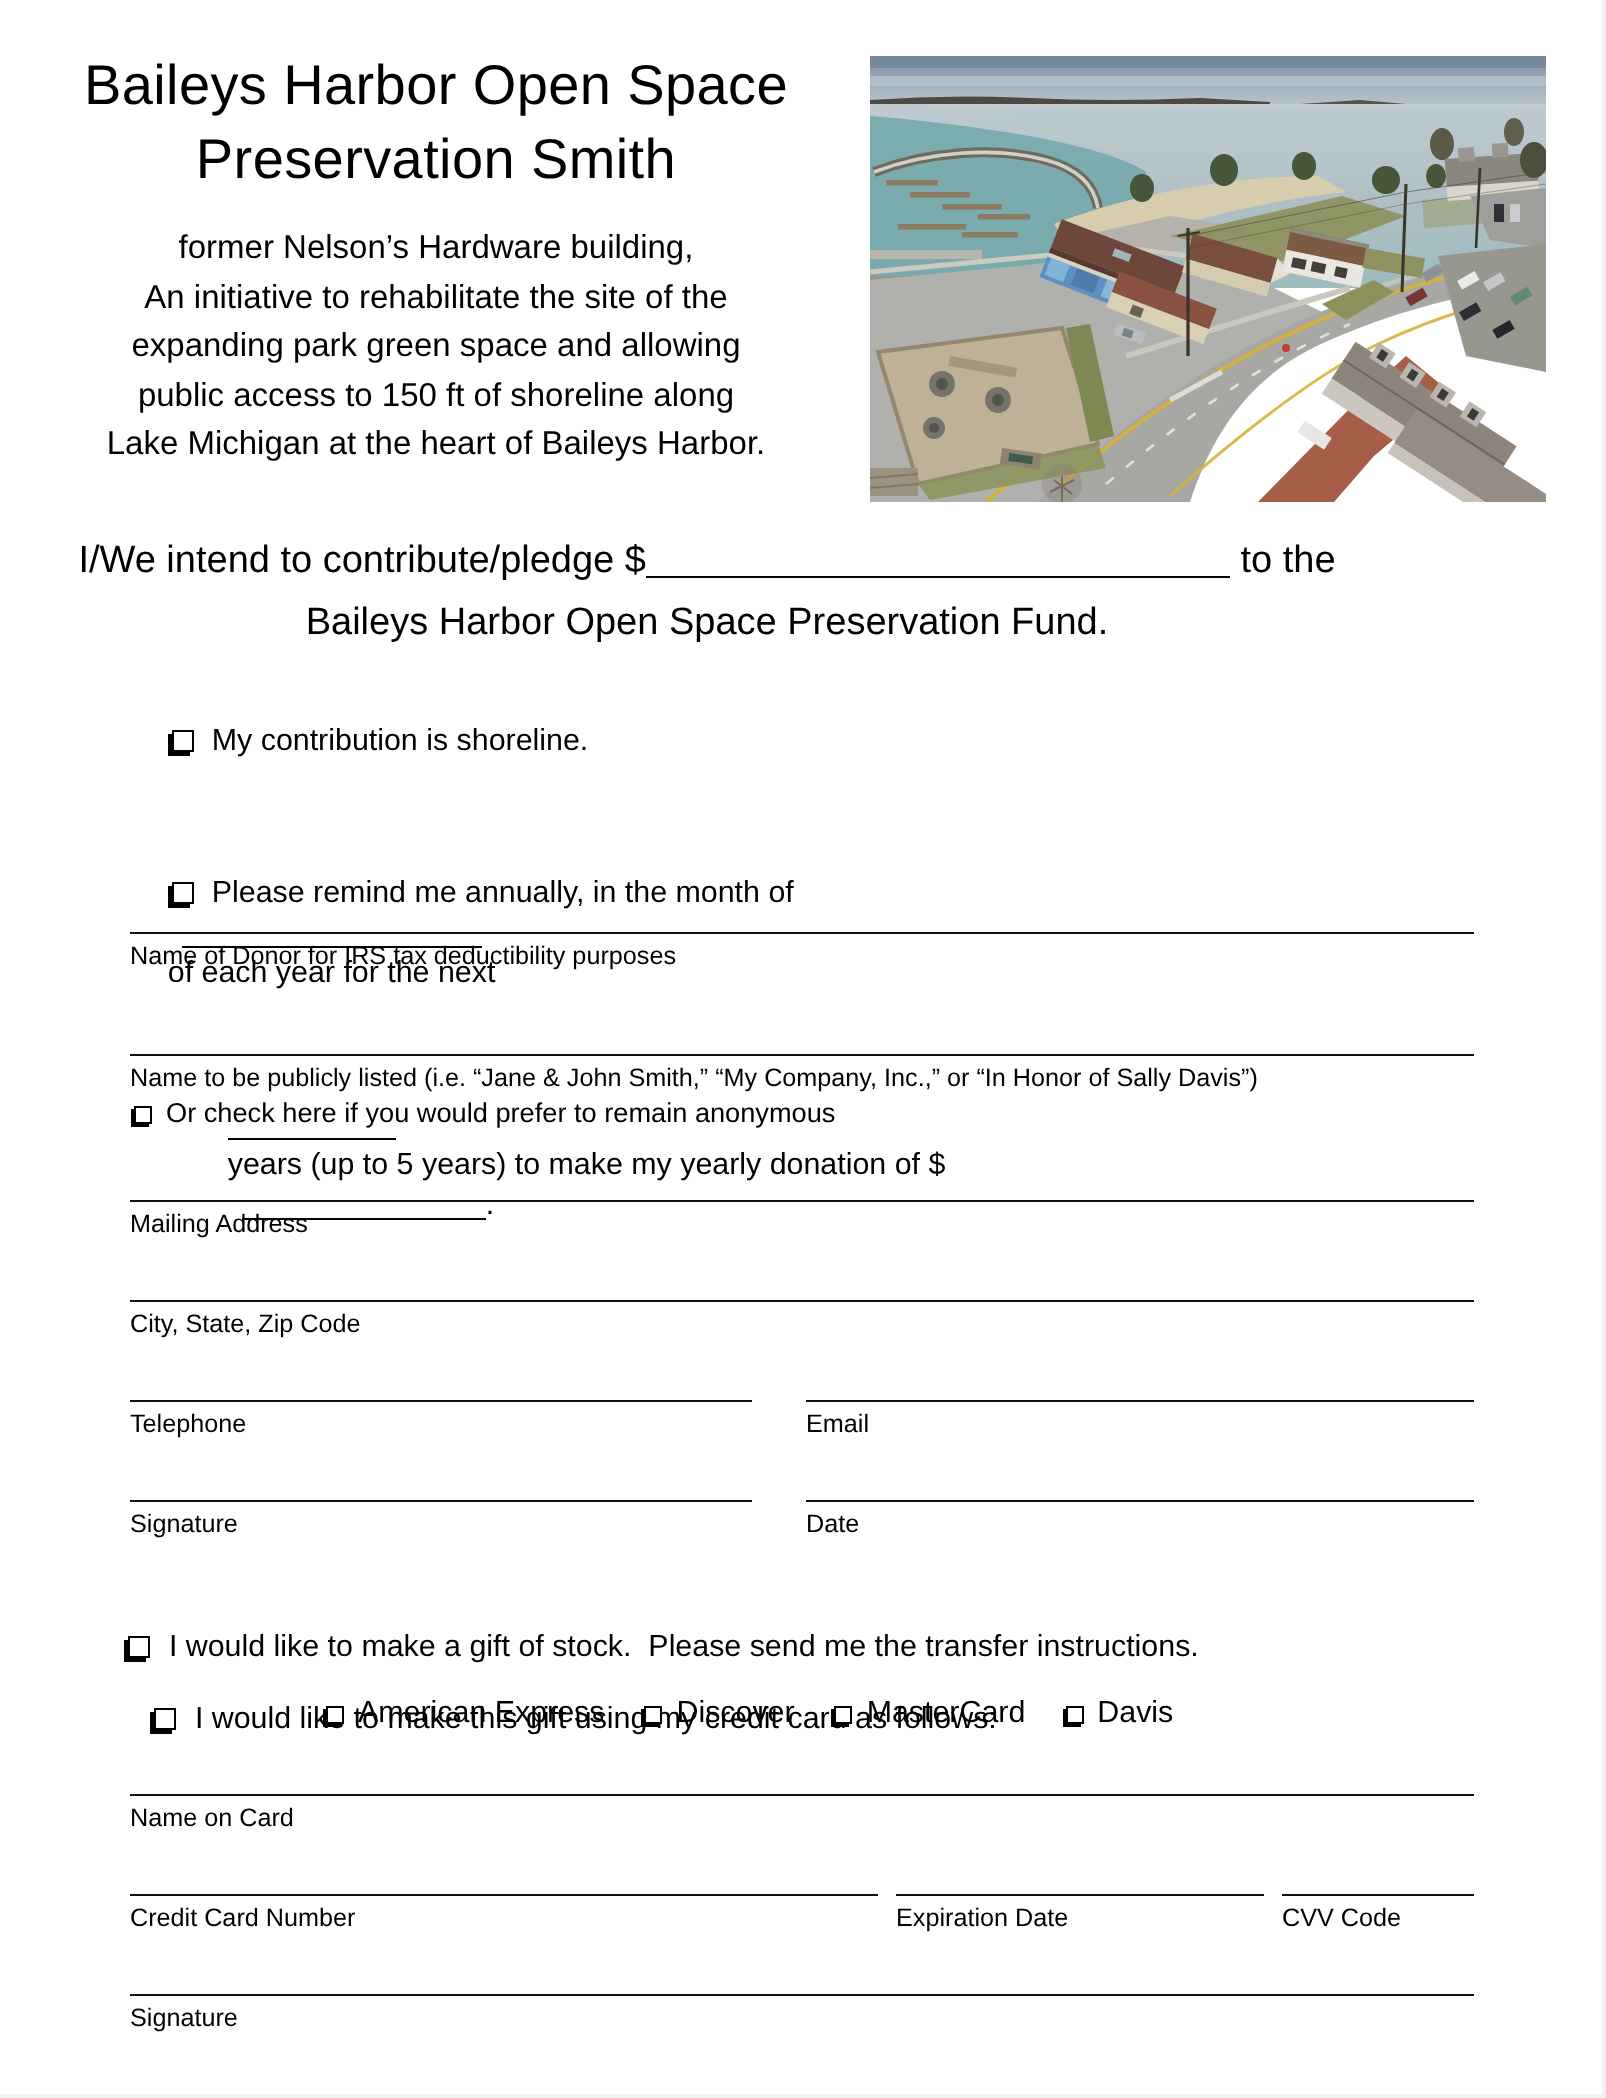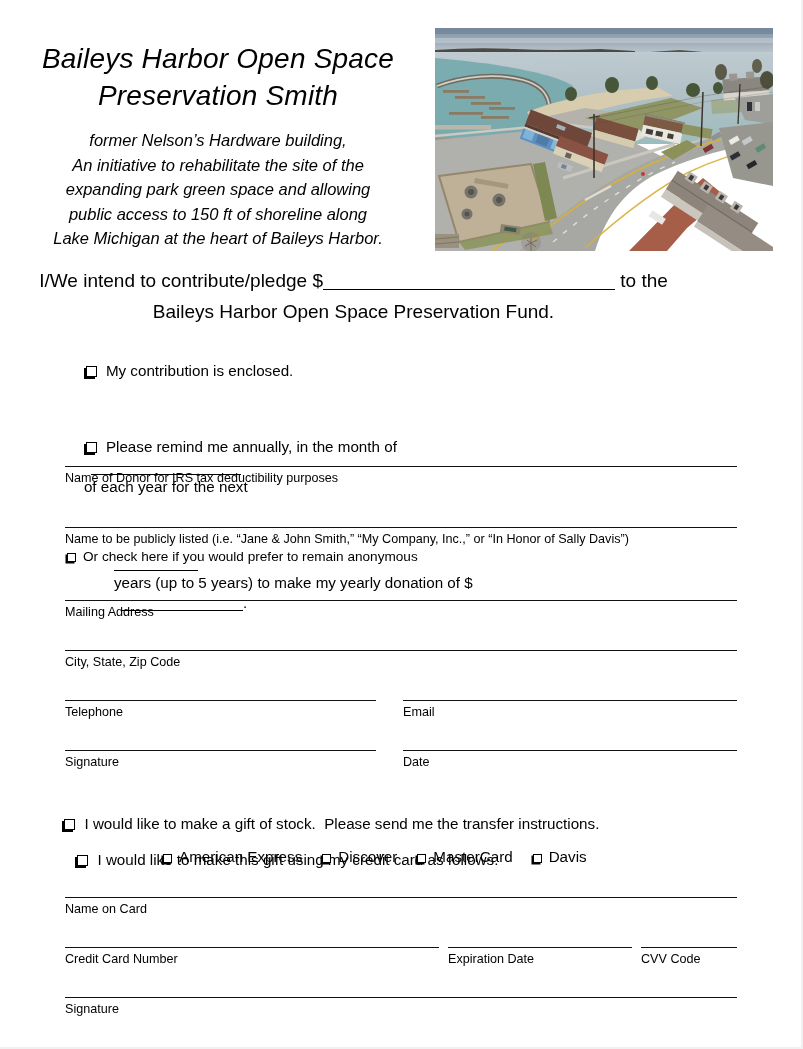--- a/index.html
+++ b/index.html
@@ -5,21 +5,21 @@
   * { box-sizing: border-box; margin: 0; padding: 0; }
   html,body { width: 803px; height: 1049px; }
   body {
     font-family: "Liberation Sans", sans-serif;
     color: #000; background: #fff; position: relative; overflow: hidden;
     box-shadow: inset -2px -2px 0 #f1f1f1;
   }
   .abs { position: absolute; }
 
   
-  .title-col { left: 28px; top: 40px; width: 380px; text-align: center; font-style: italic; }
+  .title-col { left: 28px; top: 24px; width: 380px; text-align: center; }
   .title-col h1 { font-size: 28px; font-weight: 400; line-height: 37px; letter-spacing: .2px; }
   .intro { margin-top: 14px; }
   .intro div { font-size: 16.5px; line-height: 24.6px; }
 
   
   .photo { left: 435px; top: 28px; width: 338px; height: 223px; display: block; }
 
   
   .pledge { left: 0; top: 265px; width: 707px; text-align: center; font-size: 19px; line-height: 31px; }
 
@@ -232,21 +232,21 @@
 <div class="abs pledge">
   <div>
     <span>I/We intend to contribute/pledge $</span><span class="bl" style="width:292px"></span>
     <span>to the</span>
   </div>
   <div>Baileys Harbor Open Space Preservation Fund.</div>
 </div>
 
 <div class="abs" style="left:67px; top:341px; width:700px">
   <div class="opt">
-    <span class="cb"></span><span>My contribution is enclosed.</span>
+    <span class="cb"></span><span>My contribution is shoreline.</span>
   </div>
   <div class="opt" style="margin-top:16px">
     <span class="cb"></span><span>Please remind me annually, in the month of</span>
     <span class="bl" style="width:150px; margin:0 7px"></span>
     <span>of each year for the next</span>
   </div>
   <div class="opt" style="margin-top:16px; padding-left:30px">
     <span class="bl" style="width:84px; margin-right:7px"></span>
     <span>years (up to 5 years) to make my yearly donation of $</span>
     <span class="bl" style="width:122px; margin-left:7px"></span><span>.</span>

